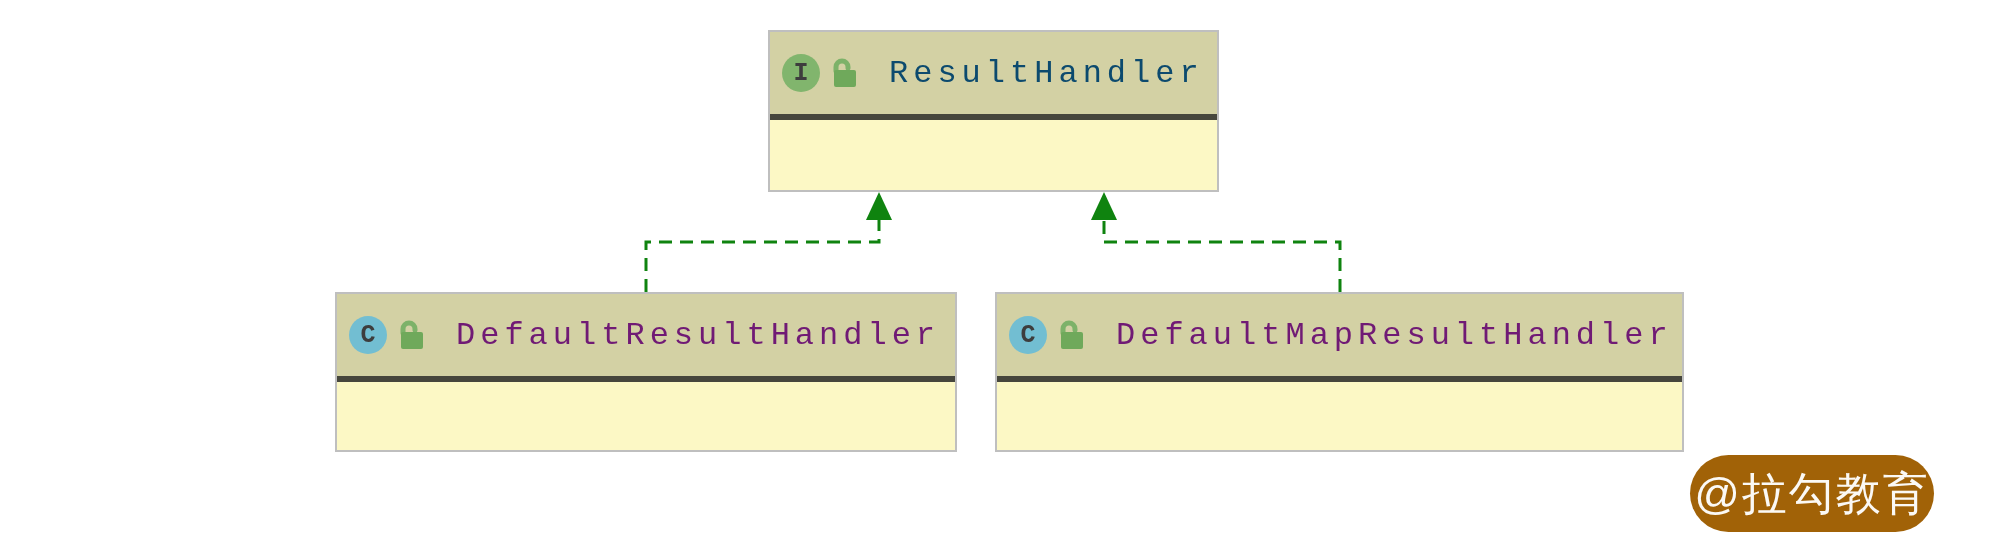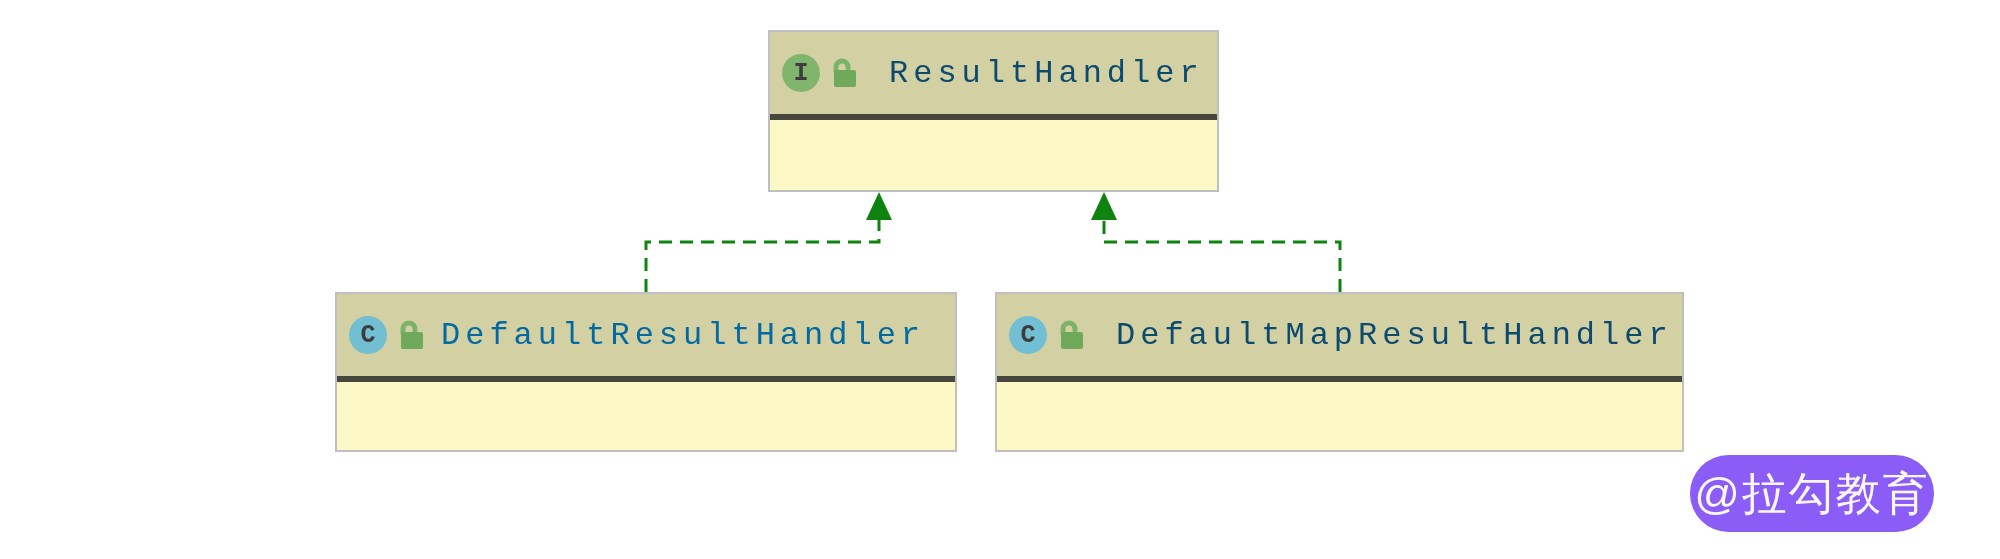--- a/index.html
+++ b/index.html
@@ -85,21 +85,21 @@
   }
   .edge-arrow { fill: #0f830f; stroke: none; }
   
   .watermark {
     position: absolute;
     left: 1690px;
     top: 455px;
     width: 244px;
     height: 77px;
     border-radius: 40px;
-    background: #8b5cf6;
+    background: #a16207;
     display: flex;
     align-items: center;
     justify-content: center;
     color: rgba(255,255,255,0.96);
     font-size: 45px;
     letter-spacing: 2px;
     font-family: "Liberation Sans", sans-serif;
   }
 </style>
 </head>
@@ -131,34 +131,34 @@
     <div class="node-body" style="background: rgb(252, 248, 197);"></div>
   </div>
 
   <div class="uml-node" id="node-class-left">
     <div class="node-header" style="background: rgb(211, 209, 164);">
       <span class="badge badge-class" style="background: rgb(114, 190, 210);">C</span>
       <svg class="lock-icon" width="30" height="34" viewBox="0 0 30 34">
         <path d="M7 15 v-4 a6 6 0 0 1 12 0 v 1" fill="none" stroke="#7db269" stroke-width="5" stroke-linecap="round"></path>
         <rect x="5" y="14" width="22" height="17" rx="2" fill="#6fa95b"></rect>
       </svg>
-      <span class="node-title" style="color: #0369a1; margin-left: 15px;">DefaultResultHandler</span>
+      <span class="node-title" style="color: #701a75;">DefaultResultHandler</span>
     </div>
     <div class="node-separator" style="background: rgb(70, 70, 60);"></div>
     <div class="node-body" style="background: rgb(252, 248, 197);"></div>
   </div>
 
   <div class="uml-node" id="node-class-right">
     <div class="node-header" style="background: rgb(211, 209, 164);">
       <span class="badge badge-class" style="background: rgb(114, 190, 210);">C</span>
       <svg class="lock-icon" width="30" height="34" viewBox="0 0 30 34">
         <path d="M7 15 v-4 a6 6 0 0 1 12 0 v 1" fill="none" stroke="#7db269" stroke-width="5" stroke-linecap="round"></path>
         <rect x="5" y="14" width="22" height="17" rx="2" fill="#6fa95b"></rect>
       </svg>
-      <span class="node-title" style="color: #0c4a6e;">DefaultMapResultHandler</span>
+      <span class="node-title" style="color: #701a75;">DefaultMapResultHandler</span>
     </div>
     <div class="node-separator" style="background: rgb(70, 70, 60);"></div>
     <div class="node-body" style="background: rgb(252, 248, 197);"></div>
   </div>
 
   <div class="watermark">@拉勾教育</div>
 
 </div>
 
 </body></html>

